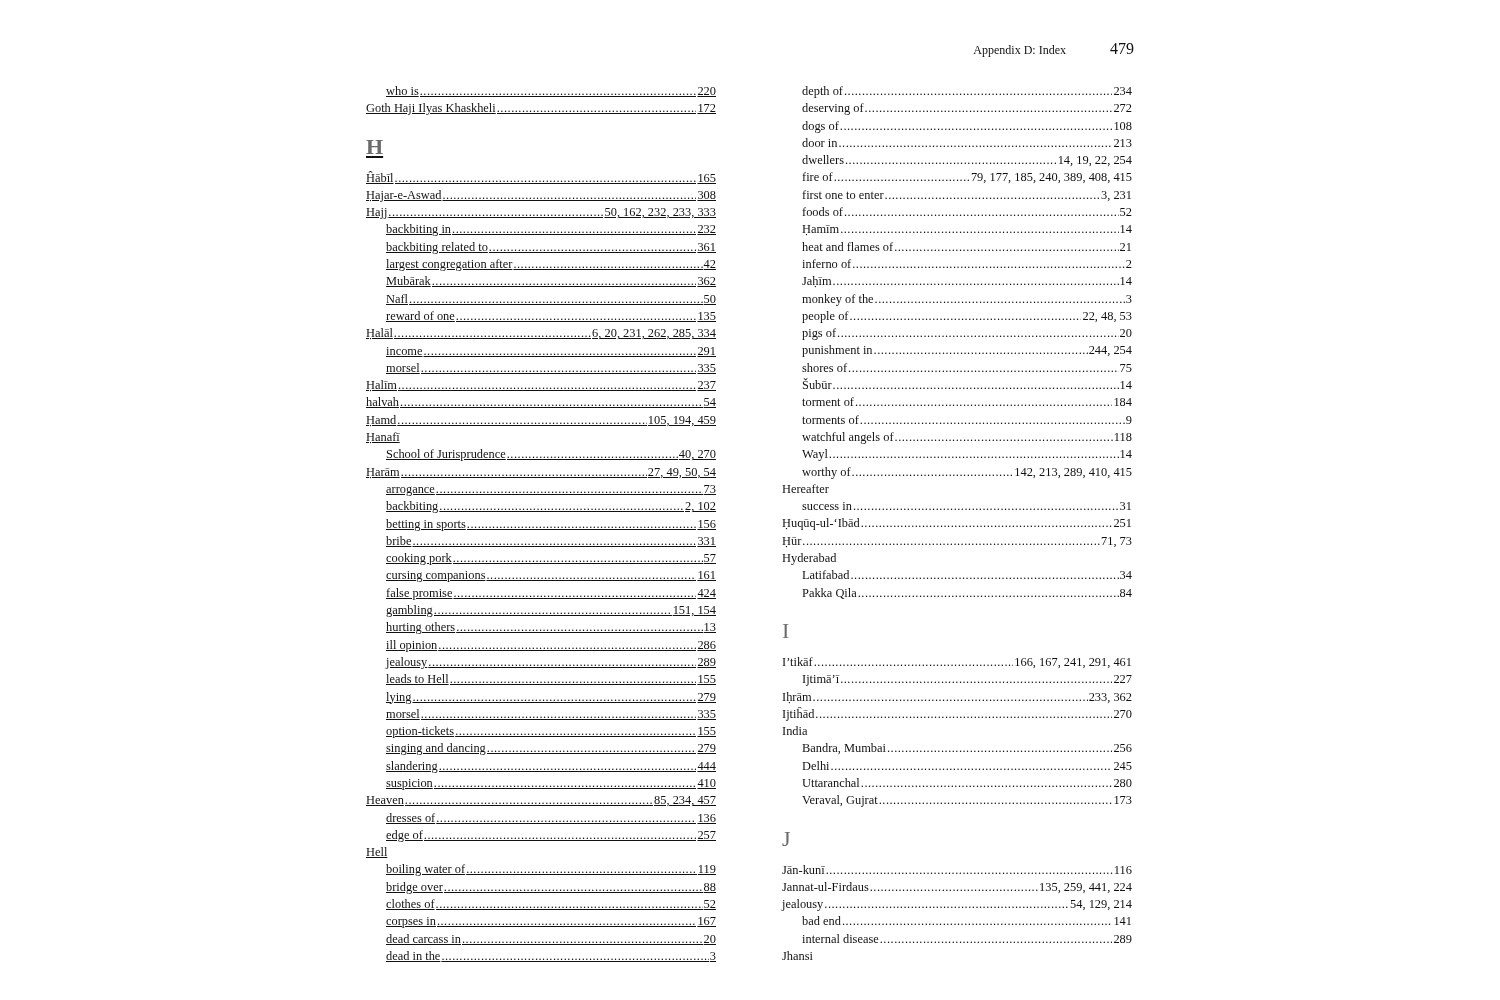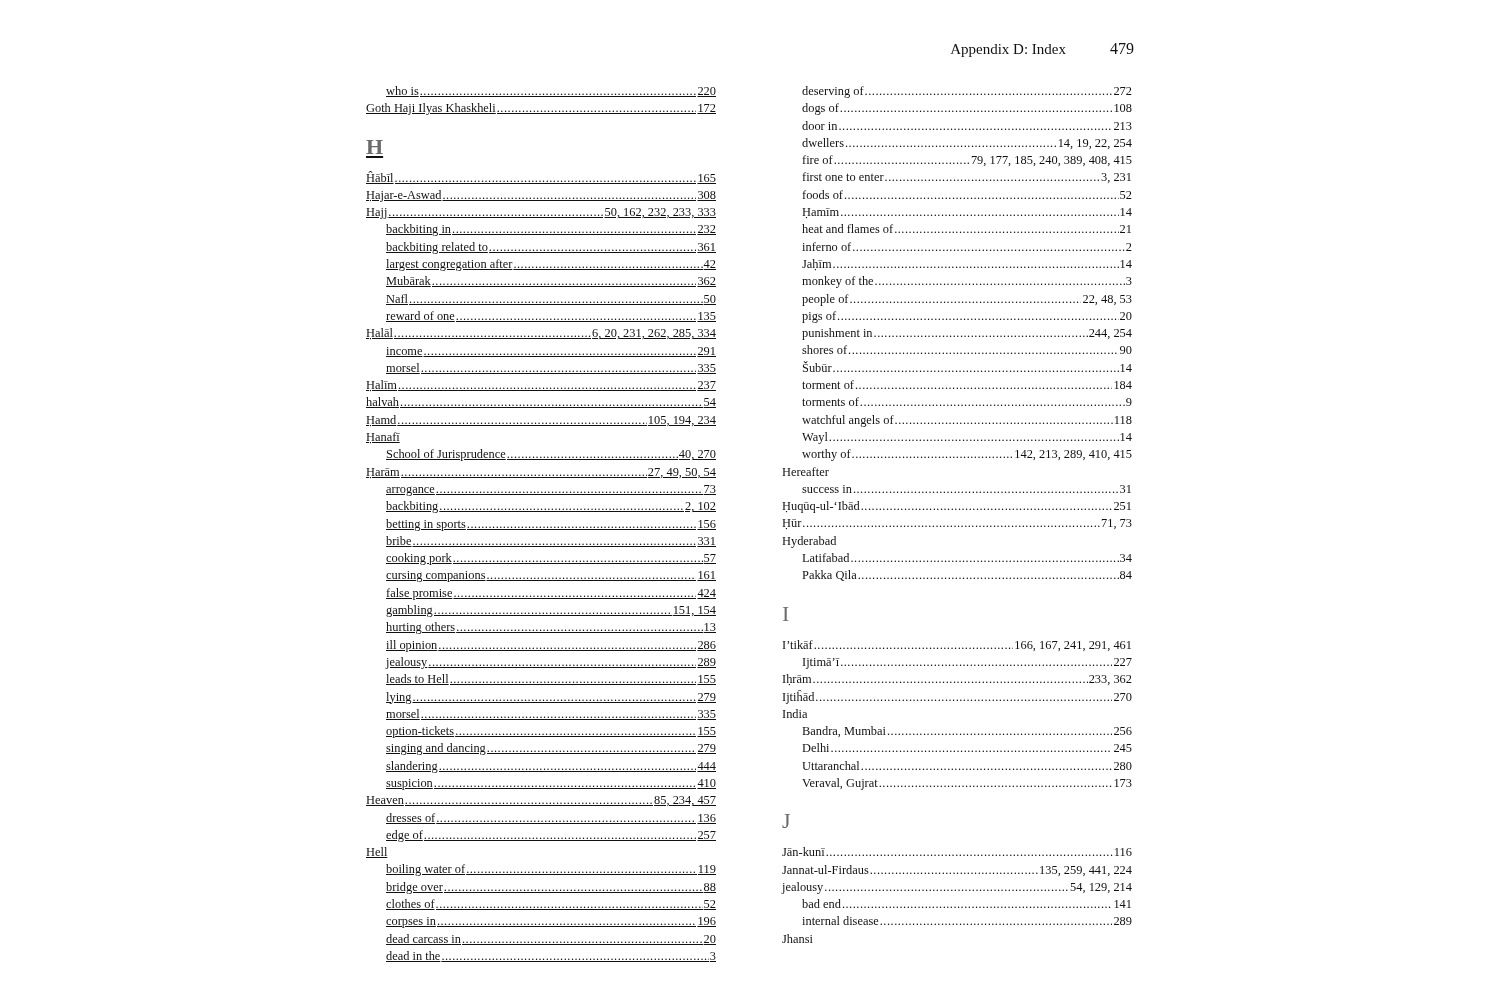--- a/index.html
+++ b/index.html
@@ -1,20 +1,20 @@
 <!DOCTYPE html>
 <html><head>
   <meta charset="utf-8">
   <style>
     html, body { margin: 0; padding: 0; background: #ffffff; }
     body { width: 1500px; height: 1000px; position: relative; overflow: hidden;
            font-family: "Liberation Serif", "DejaVu Serif", serif; color: #111; }
     .running-head { position: absolute; top: 40px; left: 780px; width: 354px; height: 24px;
                     display: flex; justify-content: flex-end; align-items: baseline; }
-    .running-title { font-size: 15px; margin-right: 44px; }
+    .running-title { font-size: 12px; margin-right: 44px; }
     .page-number { font-size: 16px; }
     .column { position: absolute; top: 83px; width: 350px; font-size: 12.4px; }
     .col-left { left: 366px; text-decoration: underline; }
     .col-right { left: 782px; }
     .entry { display: flex; align-items: baseline; height: 17.3px; line-height: 17.3px; white-space: nowrap; }
     .entry.sub { padding-left: 20px; }
     .term { flex: 0 0 auto; }
     .leader { flex: 1 1 auto; overflow: hidden; margin: 0 1px; letter-spacing: 0.5px; }
     .leader::before { content: "................................................................................................................................................................................................................"; }
     .pages { flex: 0 0 auto; }
@@ -107,21 +107,21 @@
       <span class="pages">237</span>
     </div>
     <div class="entry">
       <span class="term">halvah</span>
       <span class="leader"></span>
       <span class="pages">54</span>
     </div>
     <div class="entry">
       <span class="term">Ḥamd</span>
       <span class="leader"></span>
-      <span class="pages">105, 194, 234</span>
+      <span class="pages">105, 194, 459</span>
     </div>
     <div class="entry">
       <span class="term">Ḥanafī</span>
     </div>
     <div class="entry sub">
       <span class="term">School of Jurisprudence</span>
       <span class="leader"></span>
       <span class="pages">40, 270</span>
     </div>
     <div class="entry">
@@ -248,35 +248,40 @@
       <span class="pages">88</span>
     </div>
     <div class="entry sub">
       <span class="term">clothes of</span>
       <span class="leader"></span>
       <span class="pages">52</span>
     </div>
     <div class="entry sub">
       <span class="term">corpses in</span>
       <span class="leader"></span>
-      <span class="pages">196</span>
+      <span class="pages">167</span>
     </div>
     <div class="entry sub">
       <span class="term">dead carcass in</span>
       <span class="leader"></span>
       <span class="pages">20</span>
     </div>
     <div class="entry sub">
       <span class="term">dead in the</span>
       <span class="leader"></span>
       <span class="pages">3</span>
     </div>
   </div>
 <div class="column col-right" id="col-1">
     <div class="entry sub">
+      <span class="term">depth of</span>
+      <span class="leader"></span>
+      <span class="pages">234</span>
+    </div>
+    <div class="entry sub">
       <span class="term">deserving of</span>
       <span class="leader"></span>
       <span class="pages">272</span>
     </div>
     <div class="entry sub">
       <span class="term">dogs of</span>
       <span class="leader"></span>
       <span class="pages">108</span>
     </div>
     <div class="entry sub">
@@ -340,21 +345,21 @@
       <span class="pages">20</span>
     </div>
     <div class="entry sub">
       <span class="term">punishment in</span>
       <span class="leader"></span>
       <span class="pages">244, 254</span>
     </div>
     <div class="entry sub">
       <span class="term">shores of</span>
       <span class="leader"></span>
-      <span class="pages">90</span>
+      <span class="pages">75</span>
     </div>
     <div class="entry sub">
       <span class="term">Šubūr</span>
       <span class="leader"></span>
       <span class="pages">14</span>
     </div>
     <div class="entry sub">
       <span class="term">torment of</span>
       <span class="leader"></span>
       <span class="pages">184</span>

